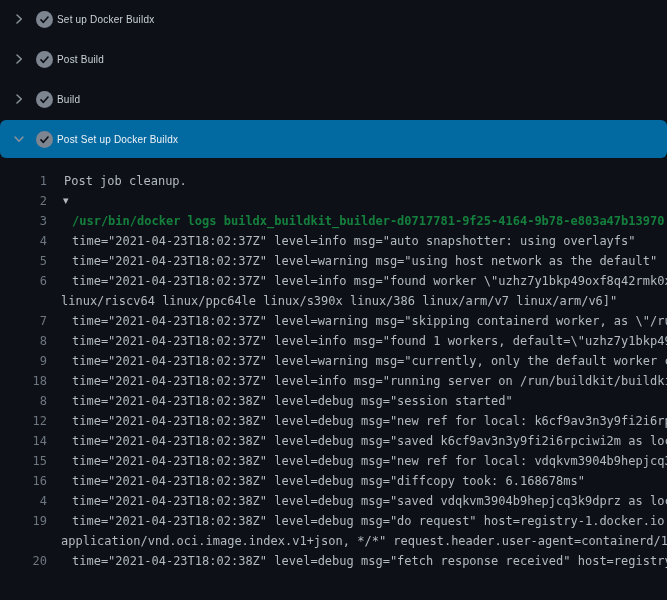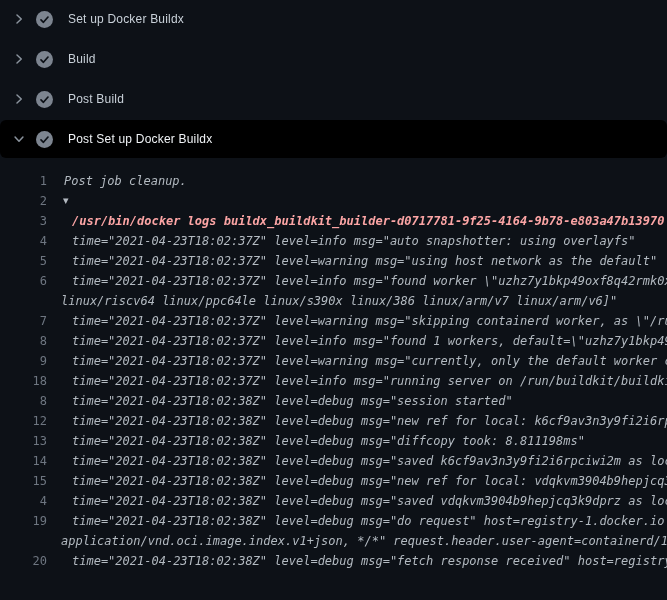--- a/index.html
+++ b/index.html
@@ -10,50 +10,50 @@
     font-family: "Liberation Sans", sans-serif;
   }
   
   #steps { padding-top: 0; }
   .step {
     height: 38px; margin-bottom: 2px;
     display: flex; align-items: center;
     padding-left: 12px; border-radius: 6px;
     color: #c9d1d9; cursor: pointer;
   }
-  .step.expanded { background: #000000; color: #f0f3f6; padding-left: 12px; }
+  .step.expanded { background: #0369a1; color: #f0f3f6; padding-left: 12px; }
   .chev { width: 14px; height: 14px; color: #8b949e; flex: none; }
   .step .chev-down { display: none; }
   .step.expanded .chev-down { display: block; }
   .check { width: 17px; height: 17px; margin-left: 10px; flex: none; }
-  .step-label { margin-left: 15px; font-size: 12px; letter-spacing: .2px; }
+  .step-label { margin-left: 4px; font-size: 10px; letter-spacing: .2px; }
   
   #log {
     padding-top: 11px;
     font-family: "DejaVu Sans Mono", "Liberation Mono", monospace;
     font-size: 12px;
   }
   .line {
     height: 20px; line-height: 20px;
     display: flex; white-space: pre; overflow: hidden;
   }
   .num {
     width: 47px; flex: none; text-align: right;
     color: #6e7681; cursor: pointer;
   }
-  .txt { color: #b3bac1; font-style: italic; }
+  .txt { color: #b3bac1; }
   .tri {
     color: #b3bac1; font-size: 11px;
     padding-left: 16px; width: 31px; flex: none;
     font-family: "DejaVu Sans", sans-serif;
   }
   .t-plain  .txt { padding-left: 17px; }
   .t-group  .txt { padding-left: 0; cursor: pointer; }
   .t-child  .txt { padding-left: 25px; }
-  .t-command .txt { padding-left: 25px; color: #fca5a5; font-weight: 600; }
+  .t-command .txt { padding-left: 25px; color: #15803d; font-weight: 600; }
   .t-wrap   .txt { padding-left: 14px; }
 </style>
 </head>
 <body>
 
 <div id="steps">
   <div class="step">
     <svg class="chev chev-right" viewBox="0 0 16 16">
       <path d="M5.7 3.5 L10.6 8 L5.7 12.5" fill="none" stroke="currentColor" stroke-width="1.7" stroke-linecap="round" stroke-linejoin="round"></path>
     </svg>
@@ -67,33 +67,33 @@
 
   <div class="step">
     <svg class="chev chev-right" viewBox="0 0 16 16">
       <path d="M5.7 3.5 L10.6 8 L5.7 12.5" fill="none" stroke="currentColor" stroke-width="1.7" stroke-linecap="round" stroke-linejoin="round"></path>
     </svg>
 
     <svg class="check" viewBox="0 0 16 16">
       <circle cx="8" cy="8" r="8" fill="#7d8590"></circle>
       <path d="M4.7 8.4 L7 10.6 L11.3 5.7" fill="none" stroke="#0d1117" stroke-width="1.6" stroke-linecap="round" stroke-linejoin="round"></path>
     </svg>
-    <span class="step-label">Build</span>
+    <span class="step-label">Post Build</span>
   </div>
 
   <div class="step">
     <svg class="chev chev-right" viewBox="0 0 16 16">
       <path d="M5.7 3.5 L10.6 8 L5.7 12.5" fill="none" stroke="currentColor" stroke-width="1.7" stroke-linecap="round" stroke-linejoin="round"></path>
     </svg>
 
     <svg class="check" viewBox="0 0 16 16">
       <circle cx="8" cy="8" r="8" fill="#7d8590"></circle>
       <path d="M4.7 8.4 L7 10.6 L11.3 5.7" fill="none" stroke="#0d1117" stroke-width="1.6" stroke-linecap="round" stroke-linejoin="round"></path>
     </svg>
-    <span class="step-label">Post Build</span>
+    <span class="step-label">Build</span>
   </div>
 
   <div class="step expanded">
 
     <svg class="chev chev-down" viewBox="0 0 16 16">
       <path d="M3.5 5.7 L8 10.6 L12.5 5.7" fill="none" stroke="currentColor" stroke-width="1.7" stroke-linecap="round" stroke-linejoin="round"></path>
     </svg>
     <svg class="check" viewBox="0 0 16 16">
       <circle cx="8" cy="8" r="8" fill="#7d8590"></circle>
       <path d="M4.7 8.4 L7 10.6 L11.3 5.7" fill="none" stroke="#0d1117" stroke-width="1.6" stroke-linecap="round" stroke-linejoin="round"></path>
@@ -172,38 +172,38 @@
     
     <span class="txt">time="2021-04-23T18:02:38Z" level=debug msg="session started"</span>
   </div>
 
   <div class="line t-child">
     <span class="num">12</span>
     
     <span class="txt">time="2021-04-23T18:02:38Z" level=debug msg="new ref for local: k6cf9av3n3y9fi2i6rpciwi2m</span>
   </div>
 
-  <div class="line t-child">
-    <span class="num">13</span>
-    
-    <span class="txt">time="2021-04-23T18:02:38Z" level=debug msg="diffcopy took: 8.811198ms"</span>
-  </div>
 
   <div class="line t-child">
     <span class="num">14</span>
     
     <span class="txt">time="2021-04-23T18:02:38Z" level=debug msg="saved k6cf9av3n3y9fi2i6rpciwi2m as local</span>
   </div>
 
   <div class="line t-child">
     <span class="num">15</span>
     
     <span class="txt">time="2021-04-23T18:02:38Z" level=debug msg="new ref for local: vdqkvm3904b9hepjcq3k9dprz</span>
   </div>
 
+  <div class="line t-child">
+    <span class="num">16</span>
+    
+    <span class="txt">time="2021-04-23T18:02:38Z" level=debug msg="diffcopy took: 6.168678ms"</span>
+  </div>
 
   <div class="line t-child">
     <span class="num">4</span>
     
     <span class="txt">time="2021-04-23T18:02:38Z" level=debug msg="saved vdqkvm3904b9hepjcq3k9dprz as local</span>
   </div>
 
 
   <div class="line t-child">
     <span class="num">19</span>

